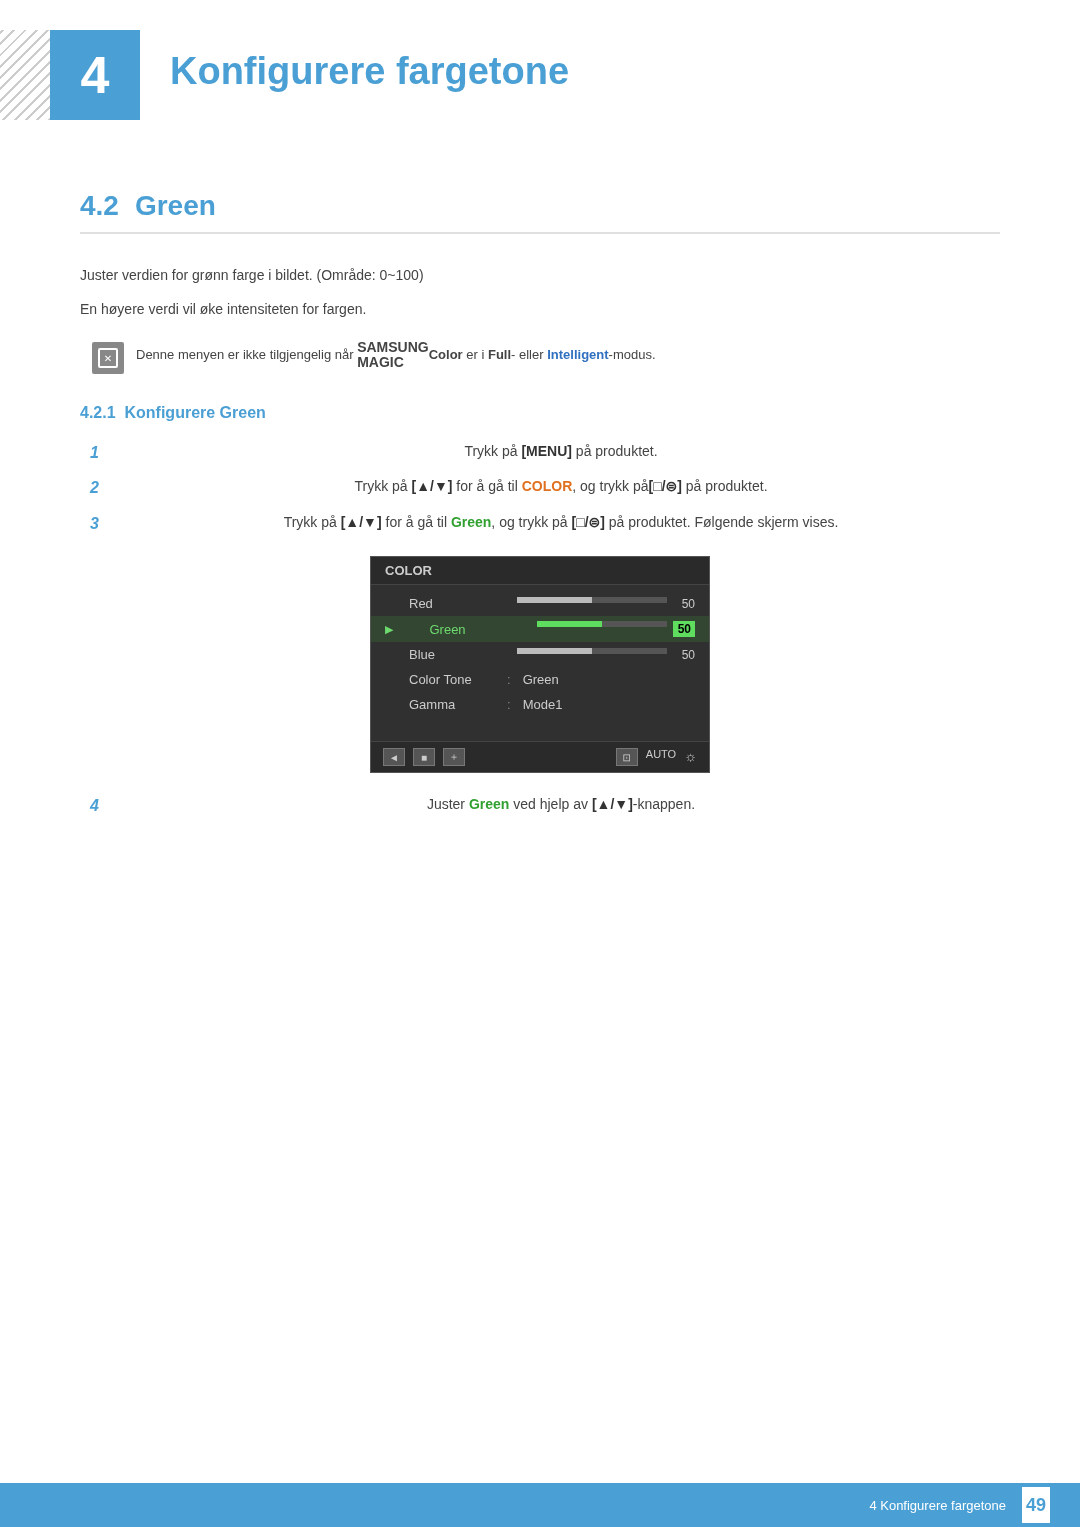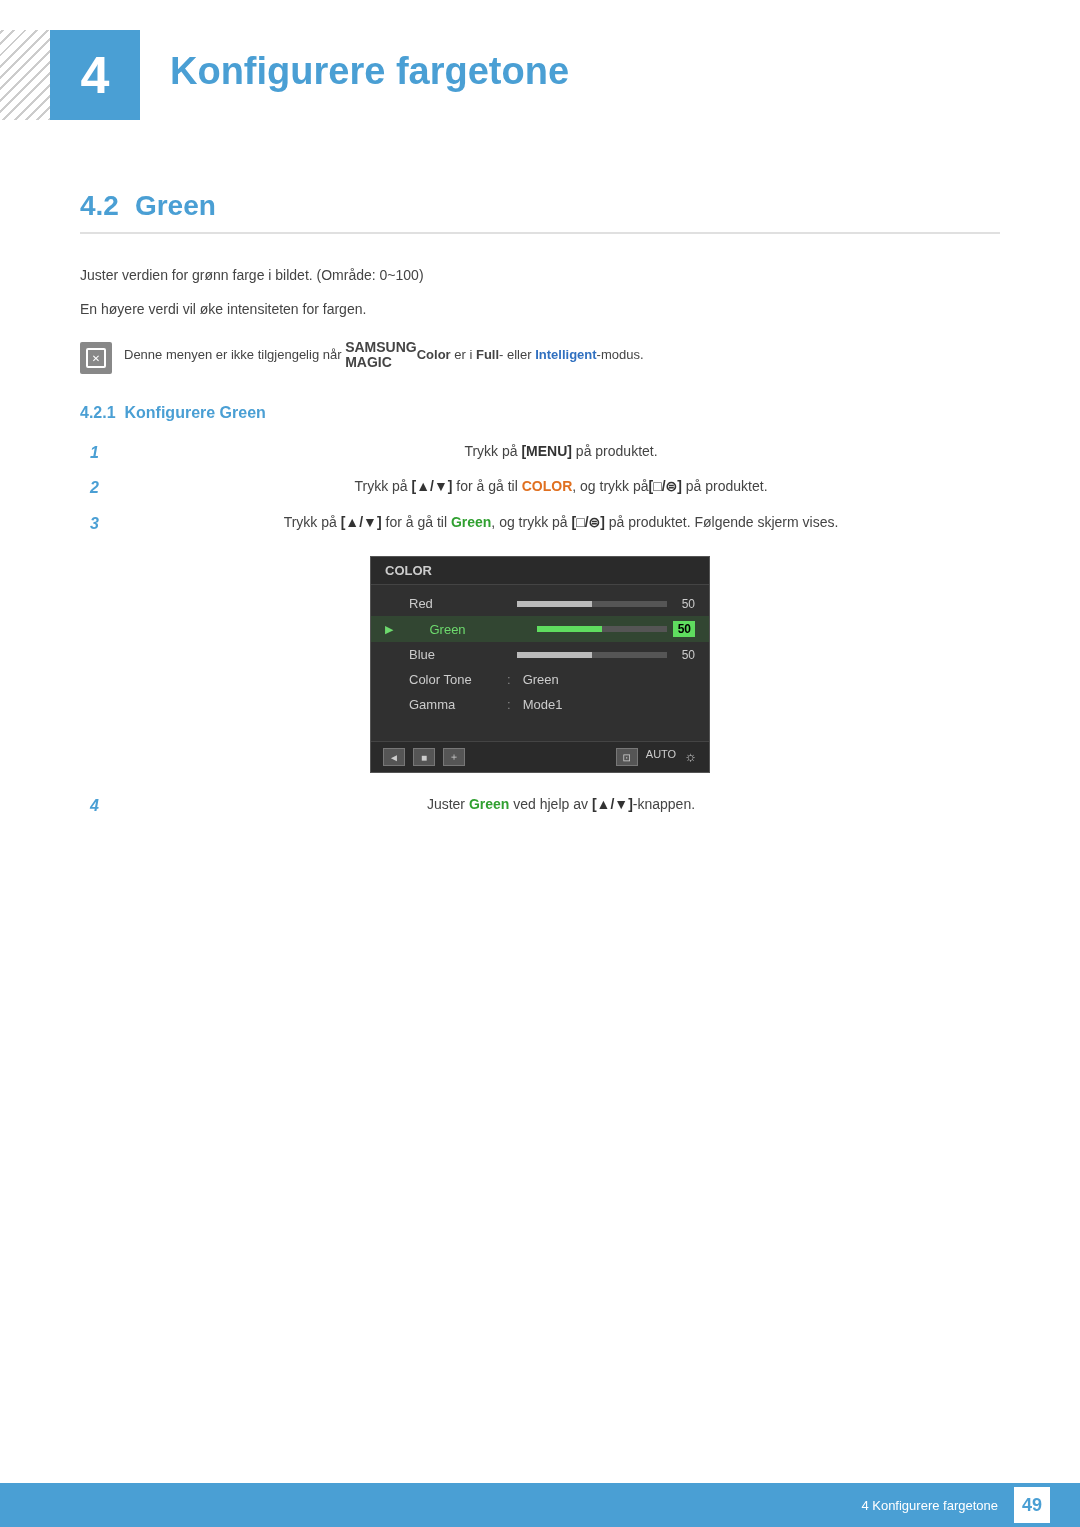--- a/index.html
+++ b/index.html
@@ -85,21 +85,21 @@
       font-size: 14px;
       color: #444;
       line-height: 1.7;
       margin-bottom: 10px;
     }
 
     
     .note-box {
       display: flex;
       align-items: flex-start;
-      margin: 18px 0;
+      margin: 18px 12px;
       gap: 12px;
     }
     .note-icon {
       width: 32px;
       height: 32px;
       background: #888;
       flex-shrink: 0;
       display: flex;
       align-items: center;
       justify-content: center;
@@ -213,21 +213,20 @@
       min-width: 90px;
       color: #ccc;
       margin-left: 24px;
     }
     .osd-row-label.active {
       color: #6dda6d;
     }
     .osd-bar-container {
       flex: 1;
       display: flex;
-      align-items: center;
       gap: 6px;
     }
     .osd-bar-track {
       flex: 1;
       height: 6px;
       background: #555;
       position: relative;
     }
     .osd-bar-fill {
       height: 100%;
@@ -312,21 +311,21 @@
     }
     .footer-text {
       color: #ffffff;
       font-size: 13px;
     }
     .footer-page-num {
       background: #fff;
       color: #4a9fd4;
       font-size: 18px;
       font-weight: bold;
-      width: 36px;
+      width: 28px;
       height: 36px;
       display: flex;
       align-items: center;
       justify-content: center;
     }
   </style>
 </head>
 <body>
 
 <div class="chapter-header">

